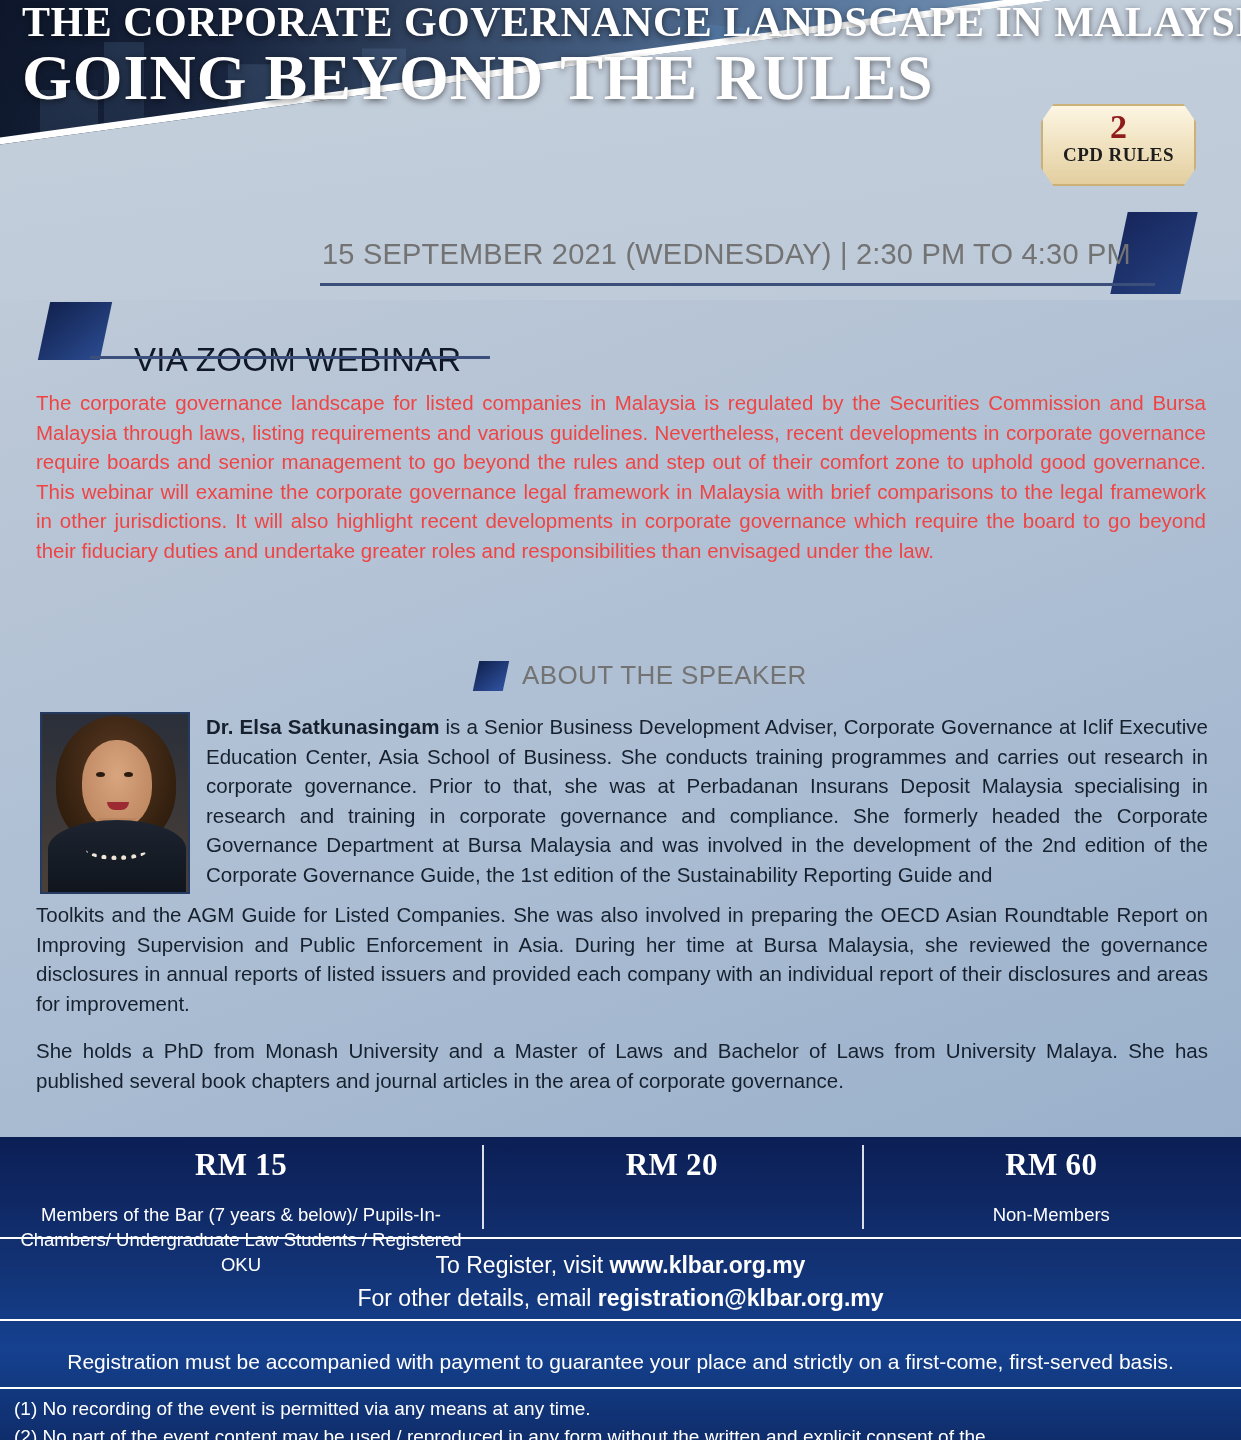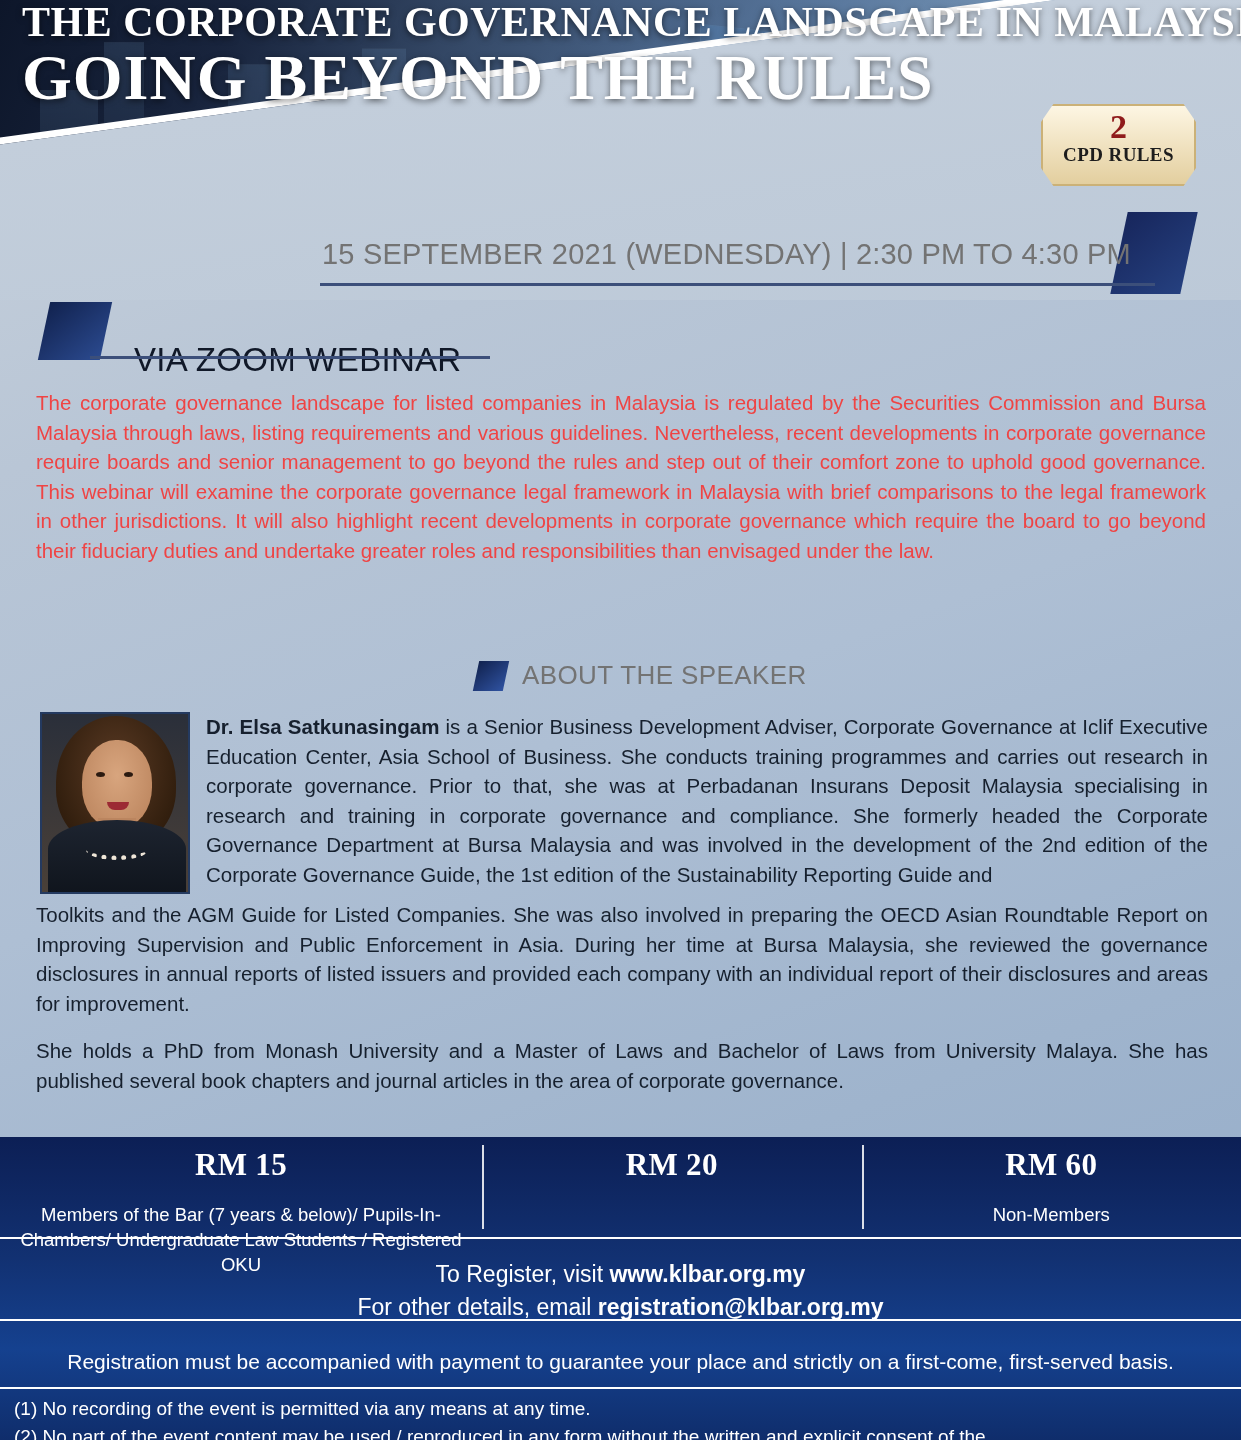--- a/index.html
+++ b/index.html
@@ -265,21 +265,21 @@
   }
   .fee-desc {
     font-size: 18.5px;
     line-height: 25px;
     margin-top: 19px;
     padding: 0 8px;
   }
   .register {
     height: 82px;
     text-align: center;
-    padding-top: 19px;
+    padding-top: 10px;
     border-bottom: 2px solid #ffffff;
     font-size: 23px;
     line-height: 33px;
   }
   .register .bold { font-weight: bold; }
   .payment-note {
     height: 68px;
     text-align: center;
     padding: 26px 28px 0 28px;
     font-size: 21px;

